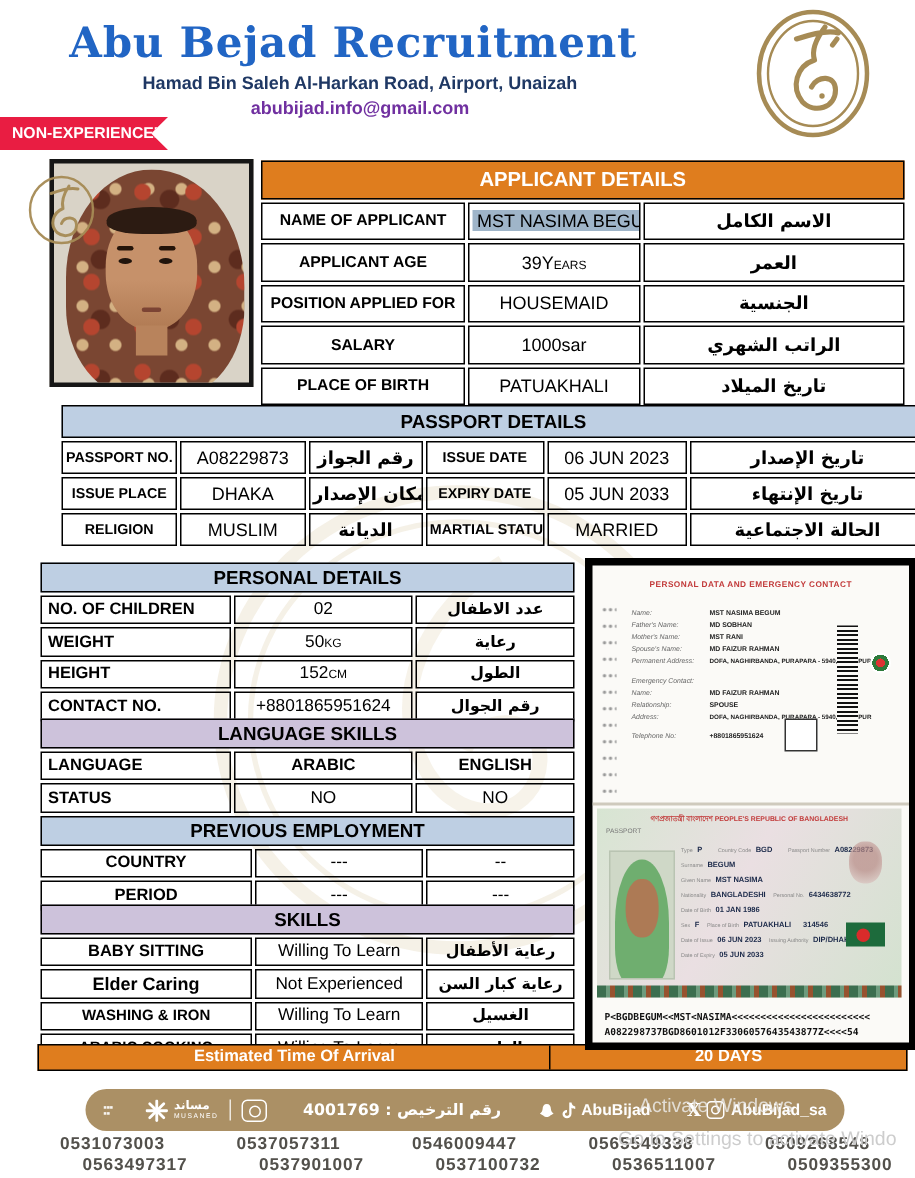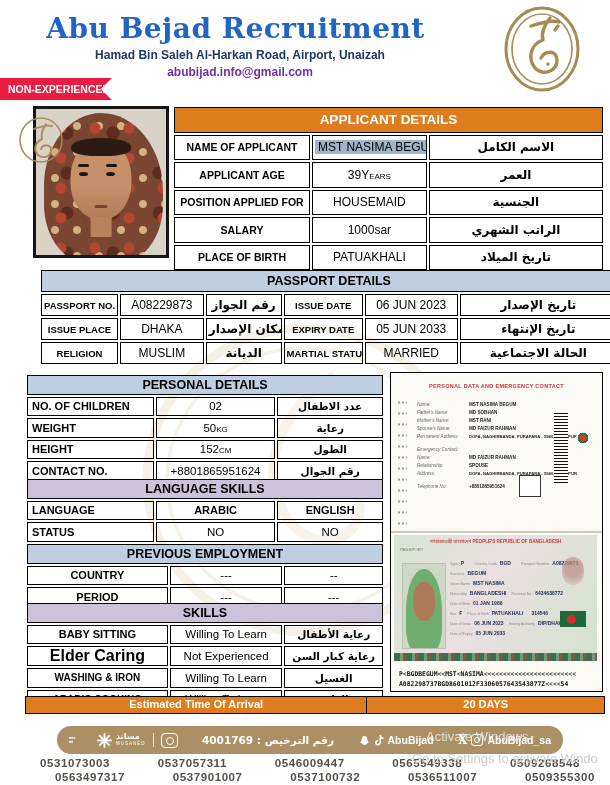--- a/index.html
+++ b/index.html
@@ -69,21 +69,21 @@
 
   
   .eta{position:absolute;left:25px;top:696px;width:580px;height:18px;background:#DF7D1E;
        border:1.5px solid #000;box-sizing:border-box;display:flex;z-index:2;}
   .eta div{color:#fff;font-weight:bold;font-size:11px;line-height:15px;text-align:center;}
   .eta .c1{width:59%;border-right:1.5px solid #000;}
   .eta .c2{width:41%;}
 
   
   .scan{position:absolute;left:390px;top:372px;width:211px;height:318px;background:#fbfaf7;
-        border:1px solid #000000;z-index:2;overflow:hidden;font-family:"Liberation Sans",sans-serif;}
+        border:5px solid #000000;z-index:2;overflow:hidden;font-family:"Liberation Sans",sans-serif;}
   .scan-title{position:absolute;left:0;top:10px;width:100%;text-align:center;
               font-size:5.5px;font-weight:bold;color:#c23a3a;letter-spacing:.3px;}
   .perf{position:absolute;left:6px;top:24px;width:10px;height:128px;
         background-image:radial-gradient(circle,#9a9a9a .8px,transparent 1.4px);background-size:4px 11px;}
   .pfields{position:absolute;left:26px;top:28px;width:130px;}
   .prow{display:flex;line-height:8px;}
   .pl{width:52px;font-size:4.6px;color:#666;font-style:italic;flex:none;}
   .pv{font-size:4.6px;font-weight:bold;color:#222;white-space:nowrap;}
   .pemg{font-size:4.6px;color:#666;font-style:italic;line-height:9px;margin-top:4px;}
   .barcode{position:absolute;left:163px;top:40px;width:14px;height:72px;
@@ -345,21 +345,21 @@
     <tbody>
         <tr>
           <td colspan="3" class="th-lav">SKILLS</td>
         </tr>
     <tr>
           <td class="labc">BABY SITTING</td>
           <td class="val">Willing To Learn</td>
           <td class="ar">رعاية الأطفال</td>
         </tr>
     <tr>
-          <td class="labc" style="font-size:16px;">Elder Caring</td>
+          <td class="labc" style="font-size:12px;">Elder Caring</td>
           <td class="val">Not Experienced</td>
           <td class="ar">رعاية كبار السن</td>
         </tr>
     <tr>
           <td class="labc" style="font-size:10px;">WASHING &amp; IRON</td>
           <td class="val">Willing To Learn</td>
           <td class="ar">الغسيل</td>
         </tr>
     <tr>
           <td class="labc" style="font-size:10px;">ARABIC COOKING</td>

